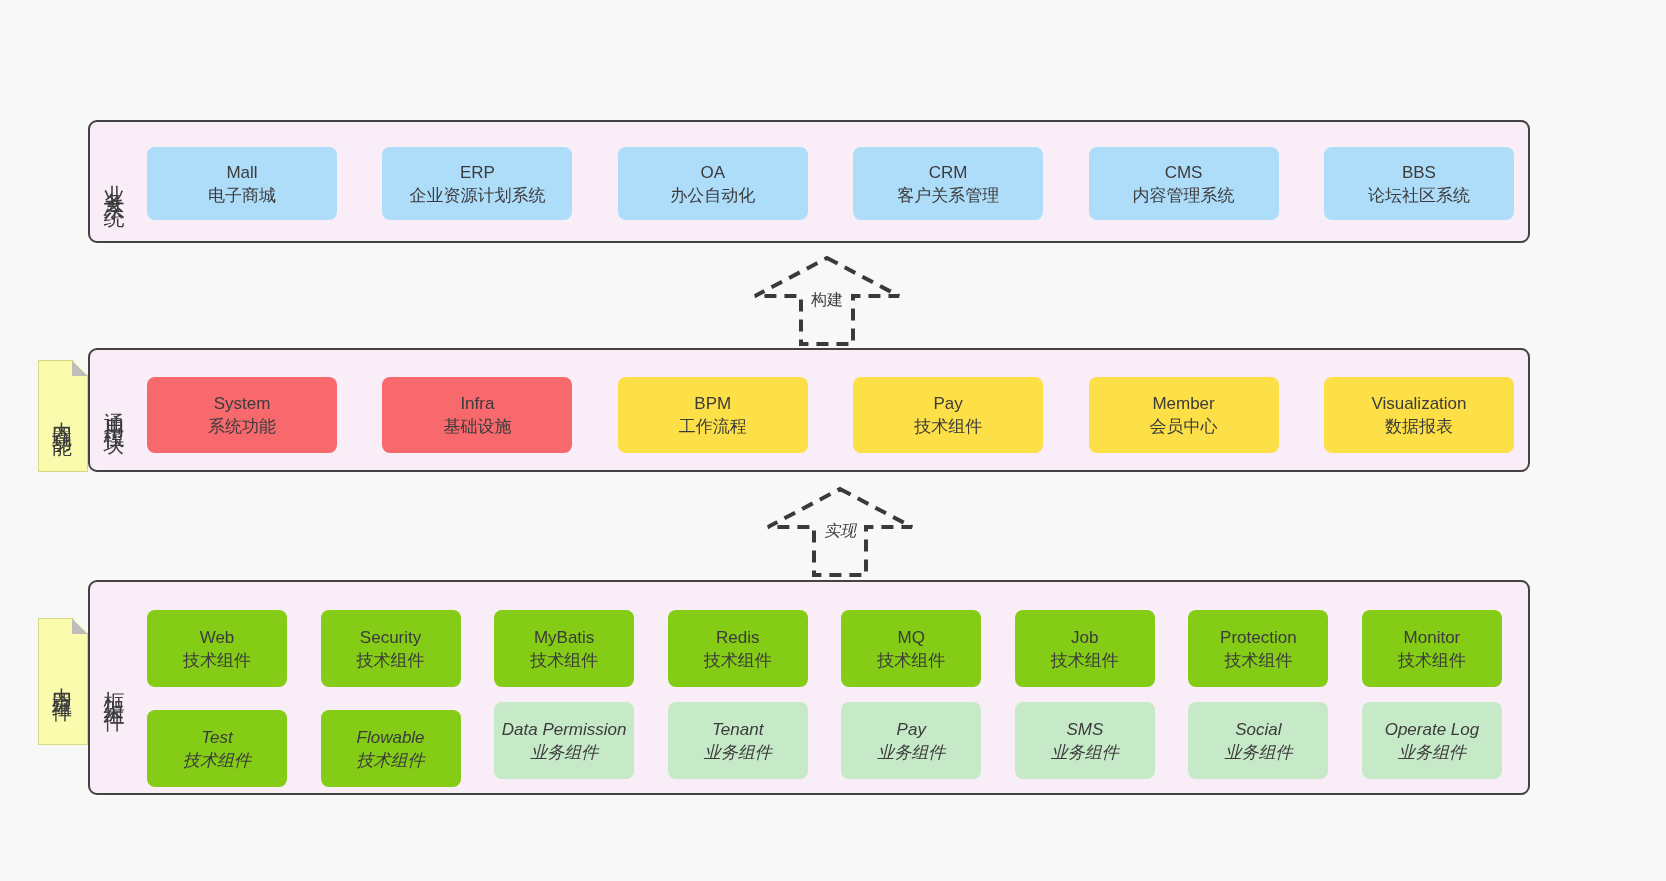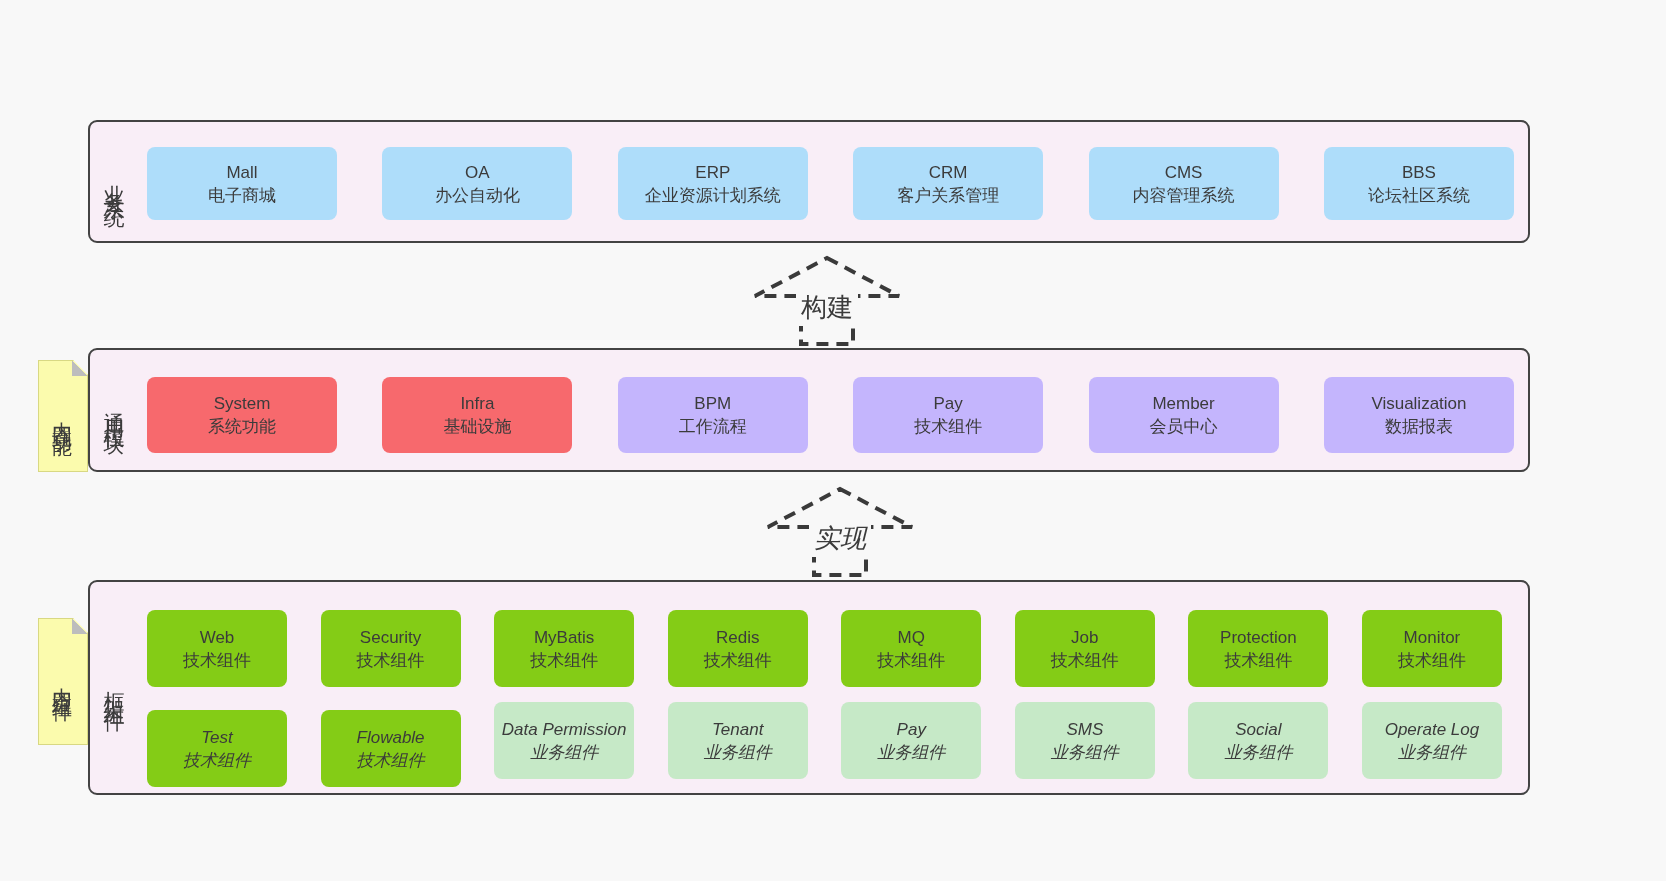--- a/index.html
+++ b/index.html
@@ -51,21 +51,21 @@
     padding:2px 6px;
   }
   .size-lg { width:190px; height:73px; }
   #layer-modules .size-lg { height:76px; }
   .size-sm { width:140px; height:77px; }
 
   .box .en, .box .cn { font-size:17px; line-height:23px; }
 
   .blue       { background:#aeddfa; }
   .red        { background:#f7696d; }
-  .pink       { background:#c4b5fd; }
+  .pink       { background:#fde047; }
   .green      { background:#84cc16;margin-top:8px; }
   .lightgreen { background:#c6e9c7; }
 
   
   .note {
     position:absolute; width:50px;
     background:#fbfbad;
     border:1px solid #d8d883;
     box-sizing:border-box;
     display:flex; align-items:center; justify-content:center;
@@ -86,41 +86,41 @@
 
   
   .arrow-wrap { position:absolute; width:150px; height:92px; }
   #arrow-build     { left:752px; top:255px; }
   #arrow-implement { left:765px; top:486px;font-style:italic; }
   .arrow-wrap svg { display:block; }
   .arrow-label {
     position:absolute; left:50%; top:34px;
     transform:translateX(-50%);
     background:#f8f8f8;
-    font-size:26px; padding:1px 5px;
+    font-size:16px; padding:1px 5px;
     color:#3b3b3b; white-space:nowrap;
   }
 </style>
 </head>
 <body>
 
 <div class="layer" id="layer-business">
   <div class="side-label">业务系统</div>
   <div class="box-row">
     <div class="box blue size-lg">
       <div class="en">Mall</div>
       <div class="cn">电子商城</div>
     </div>
     <div class="box blue size-lg">
+      <div class="en">ERP</div>
+      <div class="cn">企业资源计划系统</div>
+    </div>
+    <div class="box blue size-lg">
       <div class="en">OA</div>
       <div class="cn">办公自动化</div>
-    </div>
-    <div class="box blue size-lg">
-      <div class="en">ERP</div>
-      <div class="cn">企业资源计划系统</div>
     </div>
     <div class="box blue size-lg">
       <div class="en">CRM</div>
       <div class="cn">客户关系管理</div>
     </div>
     <div class="box blue size-lg">
       <div class="en">CMS</div>
       <div class="cn">内容管理系统</div>
     </div>
     <div class="box blue size-lg">

